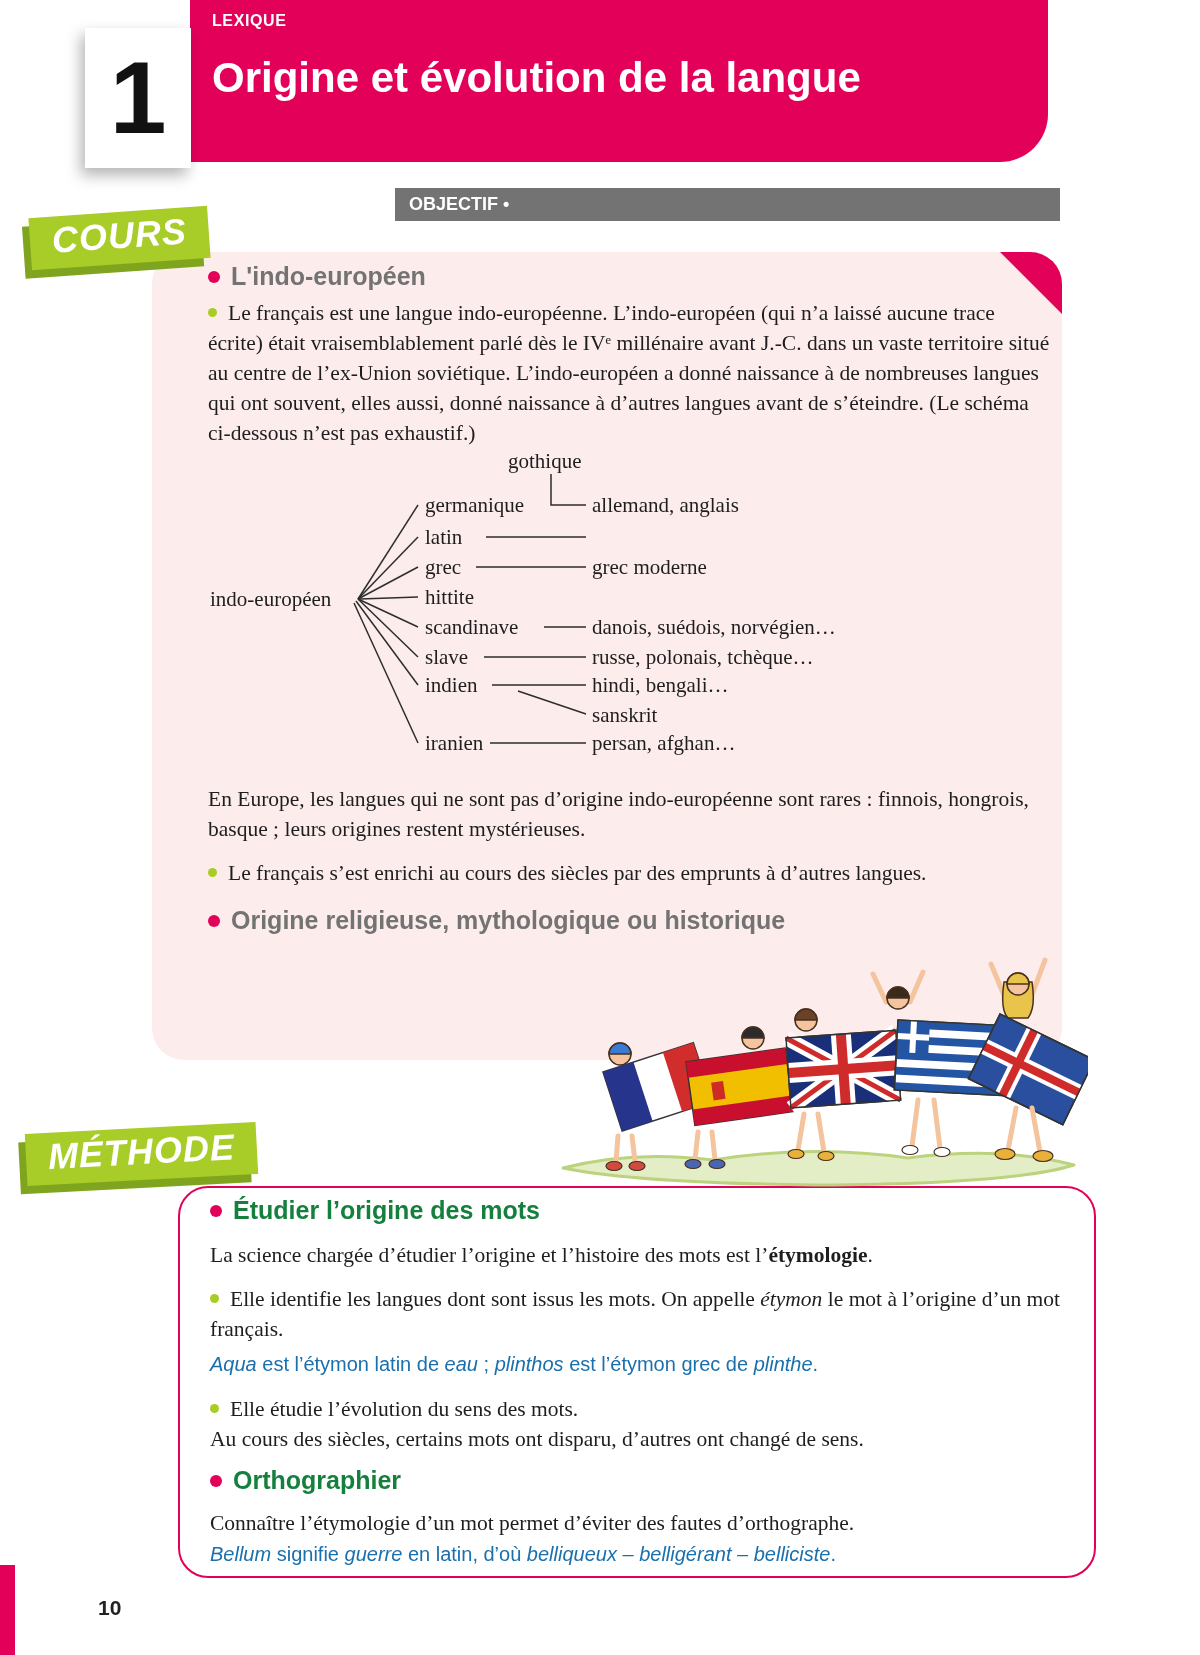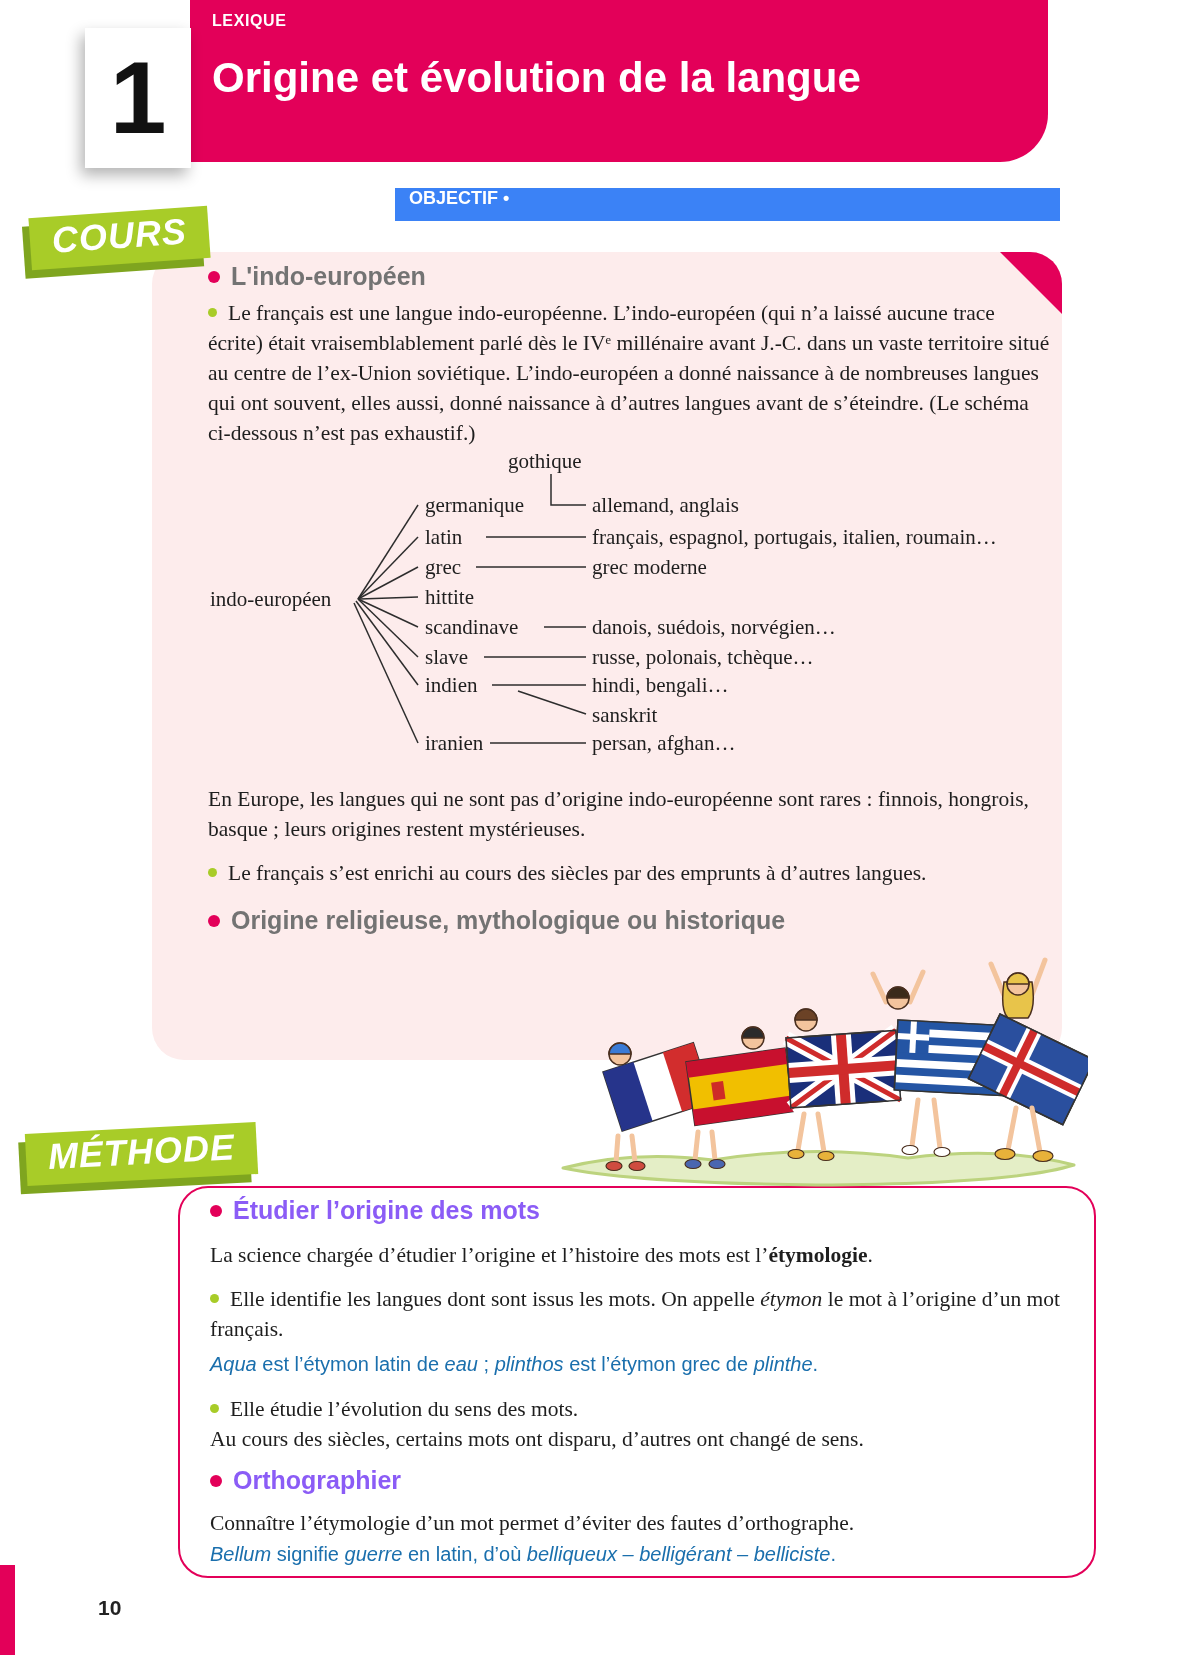--- a/index.html
+++ b/index.html
@@ -29,21 +29,21 @@
     position:absolute; left:85px; top:28px; width:106px; height:140px;
     background:#fff; box-shadow:-4px 7px 14px rgba(0,0,0,.30);
     display:flex; align-items:center; justify-content:center; z-index:2;
   }
   .chapter-number-box span {
     font-family:"Liberation Sans", sans-serif; font-weight:700;
     font-size:102px; line-height:1; color:#111;
   }
   .objective-band {
     position:absolute; left:395px; top:188px; width:665px; height:33px;
-    background:#3b82f6; color:#fff; display:flex; 
+    background:#737373; color:#fff; display:flex; align-items:center;
     padding:0 14px; font-family:"Liberation Sans", sans-serif; font-size:18px;
     white-space:nowrap; z-index:1;
   }
   .obj-bold { font-weight:700; margin-right:6px; }
   
   .tag {
     position:absolute; background:#a8cc28; color:#fff;
     font-family:"Liberation Sans", sans-serif; font-style:italic; font-weight:700;
     font-size:36px; letter-spacing:1px; padding:3px 22px 7px;
     box-shadow:-7px 8px 0 #7fa51f; z-index:5;
@@ -65,21 +65,21 @@
     background:#fff; border:2.5px solid #e30059; border-radius:30px; z-index:0;
   }
   
   .abs { position:absolute; z-index:2; }
   .red-heading, .black-heading {
     display:flex; align-items:center; gap:11px;
     font-family:"Liberation Sans", sans-serif; font-weight:700; font-size:25px;
     white-space:nowrap;
   }
   .red-heading   { color:#737373; }
-  .black-heading { color:#8b5cf6; }
+  .black-heading { color:#15803d; }
   .dot-red {
     width:12px; height:12px; border-radius:50%; background:#e30059; flex:0 0 auto;
   }
   .body { font-size:21.5px; line-height:30px; color:#1e1e1e; text-align:left; }
   .gdot {
     display:inline-block; width:9px; height:9px; border-radius:50%;
     background:#a8cc28; margin-right:11px; vertical-align:3px;
   }
   .example {
     font-family:"Liberation Sans", sans-serif; font-size:20px; line-height:28px;
@@ -163,21 +163,20 @@
         <line x1="280" y1="295" x2="376" y2="295"></line>
       </g>
     </svg>
     <span class="lbl" style="left:298px; top:2px;">gothique</span>
     <span class="lbl" style="left:0px;   top:140px;">indo-européen</span>
 
     <span class="lbl" style="left:215px; top:46px;">germanique</span>
     <span class="lbl" style="left:382px; top:46px;">allemand, anglais</span>
 
     <span class="lbl" style="left:215px; top:78px;">latin</span>
-    <span class="lbl" style="left:382px; top:78px;">français, espagnol, portugais, italien, roumain…</span>
 
     <span class="lbl" style="left:215px; top:108px;">grec</span>
     <span class="lbl" style="left:382px; top:108px;">grec moderne</span>
 
     <span class="lbl" style="left:215px; top:138px;">hittite</span>
 
     <span class="lbl" style="left:215px; top:168px;">scandinave</span>
     <span class="lbl" style="left:382px; top:168px;">danois, suédois, norvégien…</span>
 
     <span class="lbl" style="left:215px; top:198px;">slave</span>

